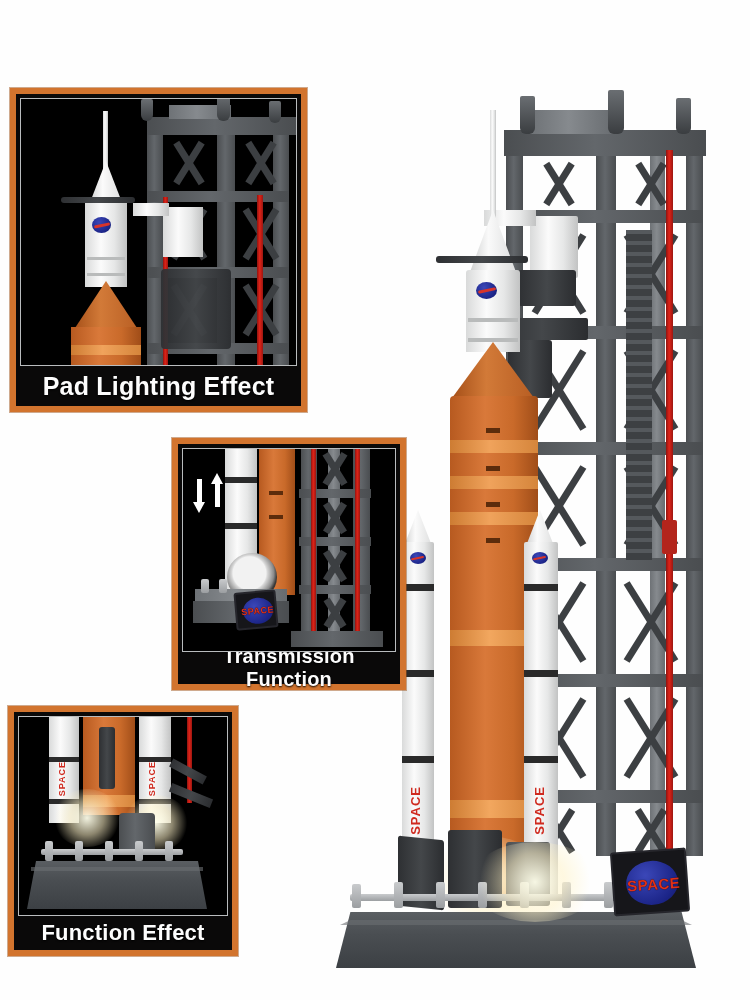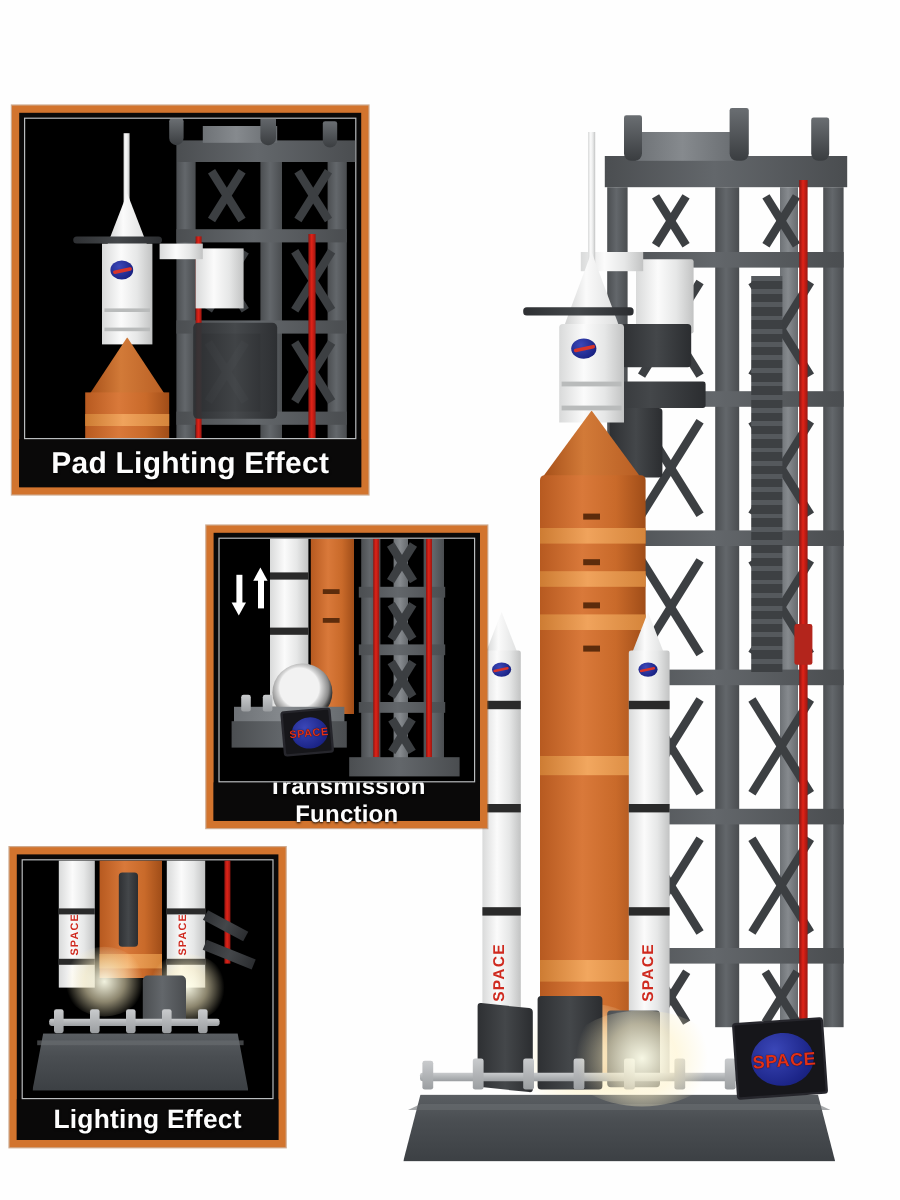--- a/index.html
+++ b/index.html
@@ -385,17 +385,17 @@
         <div class="rail" style="left:22px;top:132px;width:142px;height:6px;"></div>
         <div class="rail" style="left:26px;top:124px;width:8px;height:20px;"></div>
         <div class="rail" style="left:56px;top:124px;width:8px;height:20px;"></div>
         <div class="rail" style="left:86px;top:124px;width:8px;height:20px;"></div>
         <div class="rail" style="left:116px;top:124px;width:8px;height:20px;"></div>
         <div class="rail" style="left:146px;top:124px;width:8px;height:20px;"></div>
         <div class="pad-base" style="left:8px;top:144px;width:180px;height:48px;
              clip-path: polygon(5% 0%, 95% 0%, 100% 100%, 0% 100%);"></div>
         <div style="position:absolute;left:12px;top:150px;width:172px;height:4px;background:#6a6e72;opacity:.6;"></div>
       </div>
-      <div class="callout-label">Lighting Effect</div>
+      <div class="callout-label">Function Effect</div>
     </div>
   </div>
 
 </div>
 
 </body></html>

